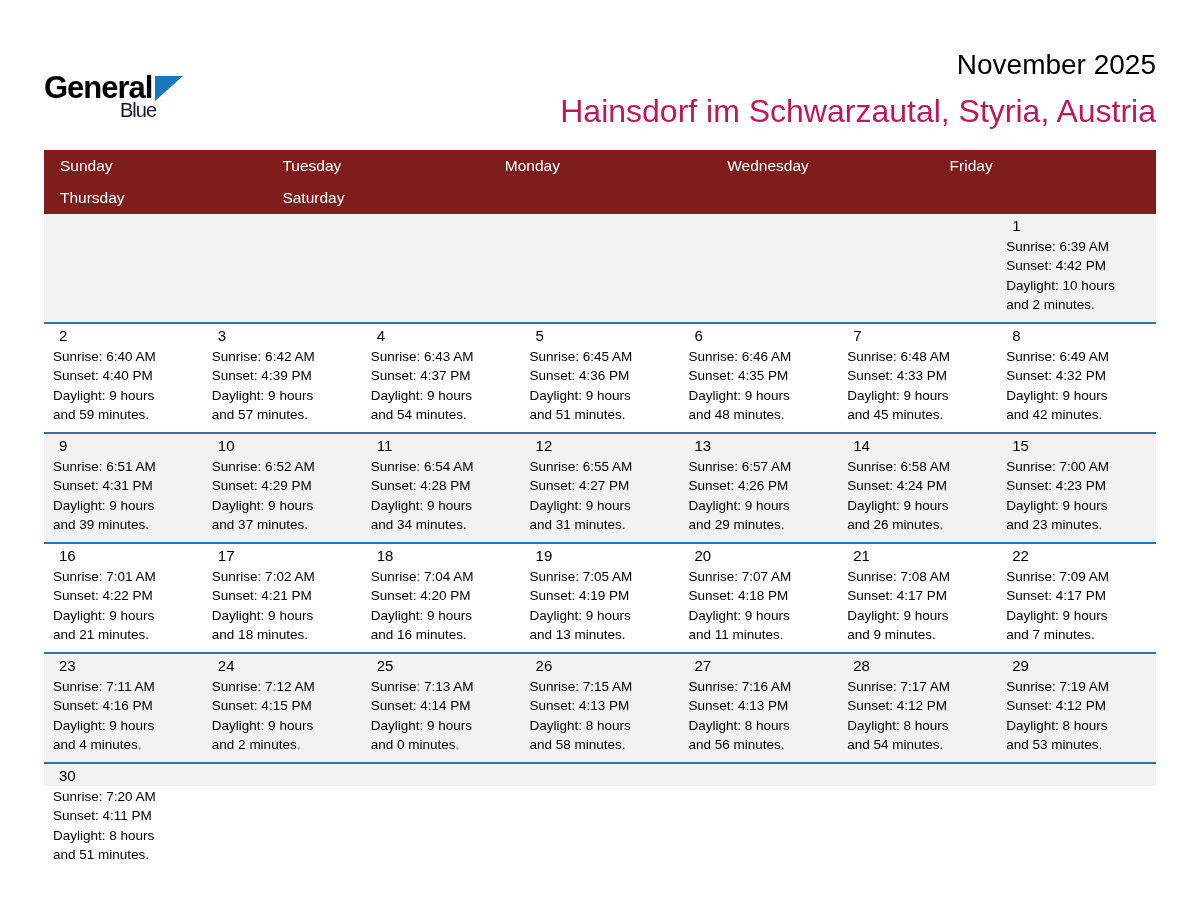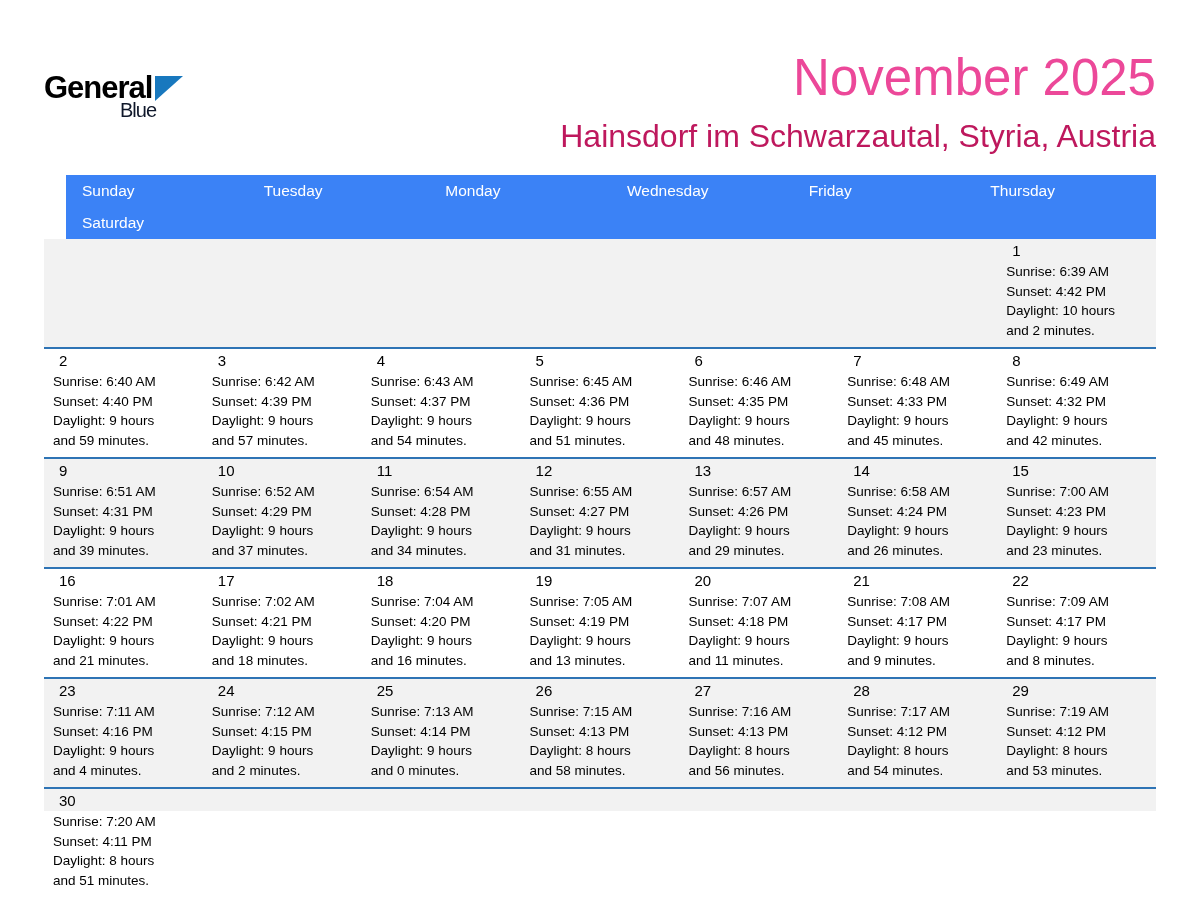--- a/index.html
+++ b/index.html
@@ -19,28 +19,28 @@
   .logo-line1 { display: flex; align-items: flex-start; }
   .logo-general { font-size: 31px; font-weight: bold; letter-spacing: -1px; color: #000; }
   .logo-triangle {
     width: 0; height: 0;
     border-top: 25px solid #1878BE;
     border-right: 28px solid transparent;
     margin-left: 3px; margin-top: 4px;
   }
   .logo-blue { font-size: 20px; font-weight: normal; color: #0f172a; letter-spacing: -1px; margin-left: 76px; margin-top: -3px; }
   .titles { text-align: right; }
-  .month-title { font-size: 51px; line-height: 1.1; color: #ec4899; }
+  .month-title { font-size: 28px; line-height: 1.1; color: #000000; }
   .location { font-size: 32px; margin-top: 12px; color: #be185d; }
 
   
   .calendar { width: 100%; }
   .weekday-header {
-    display: grid; grid-template-columns: repeat(6, 1fr);
-    background: #3b82f6; color: #ffffff; margin-left: 22px;
+    display: grid; grid-template-columns: repeat(5, 1fr);
+    background: #7f1d1d; color: #ffffff;
   }
   .weekday-header > div { font-size: 15.5px; padding: 7px 4px 7px 16px; }
 
   .week-row { display: grid; grid-template-columns: repeat(7, 1fr); min-height: 108px; }
   .week-row + .week-row { border-top: 2px solid #2E74B5; }
   .week-row.alt { background: #F2F2F2; }
   .week-row.last-week {
     min-height: 0;
     background: linear-gradient(#F2F2F2, #F2F2F2) no-repeat 0 0 / 100% 22px;
     padding-bottom: 10px;
@@ -278,21 +278,21 @@
               <div>Daylight: 9 hours</div>
               <div>and 9 minutes.</div>
             </div>
           </div>
           <div class="day-cell">
             <div class="day-num">22</div>
             <div class="day-info">
               <div>Sunrise: 7:09 AM</div>
               <div>Sunset: 4:17 PM</div>
               <div>Daylight: 9 hours</div>
-              <div>and 8 minutes.</div>
+              <div>and 7 minutes.</div>
             </div>
           </div>
         </div>
         <div class="week-row alt">
           <div class="day-cell">
             <div class="day-num">23</div>
             <div class="day-info">
               <div>Sunrise: 7:11 AM</div>
               <div>Sunset: 4:16 PM</div>
               <div>Daylight: 9 hours</div>

